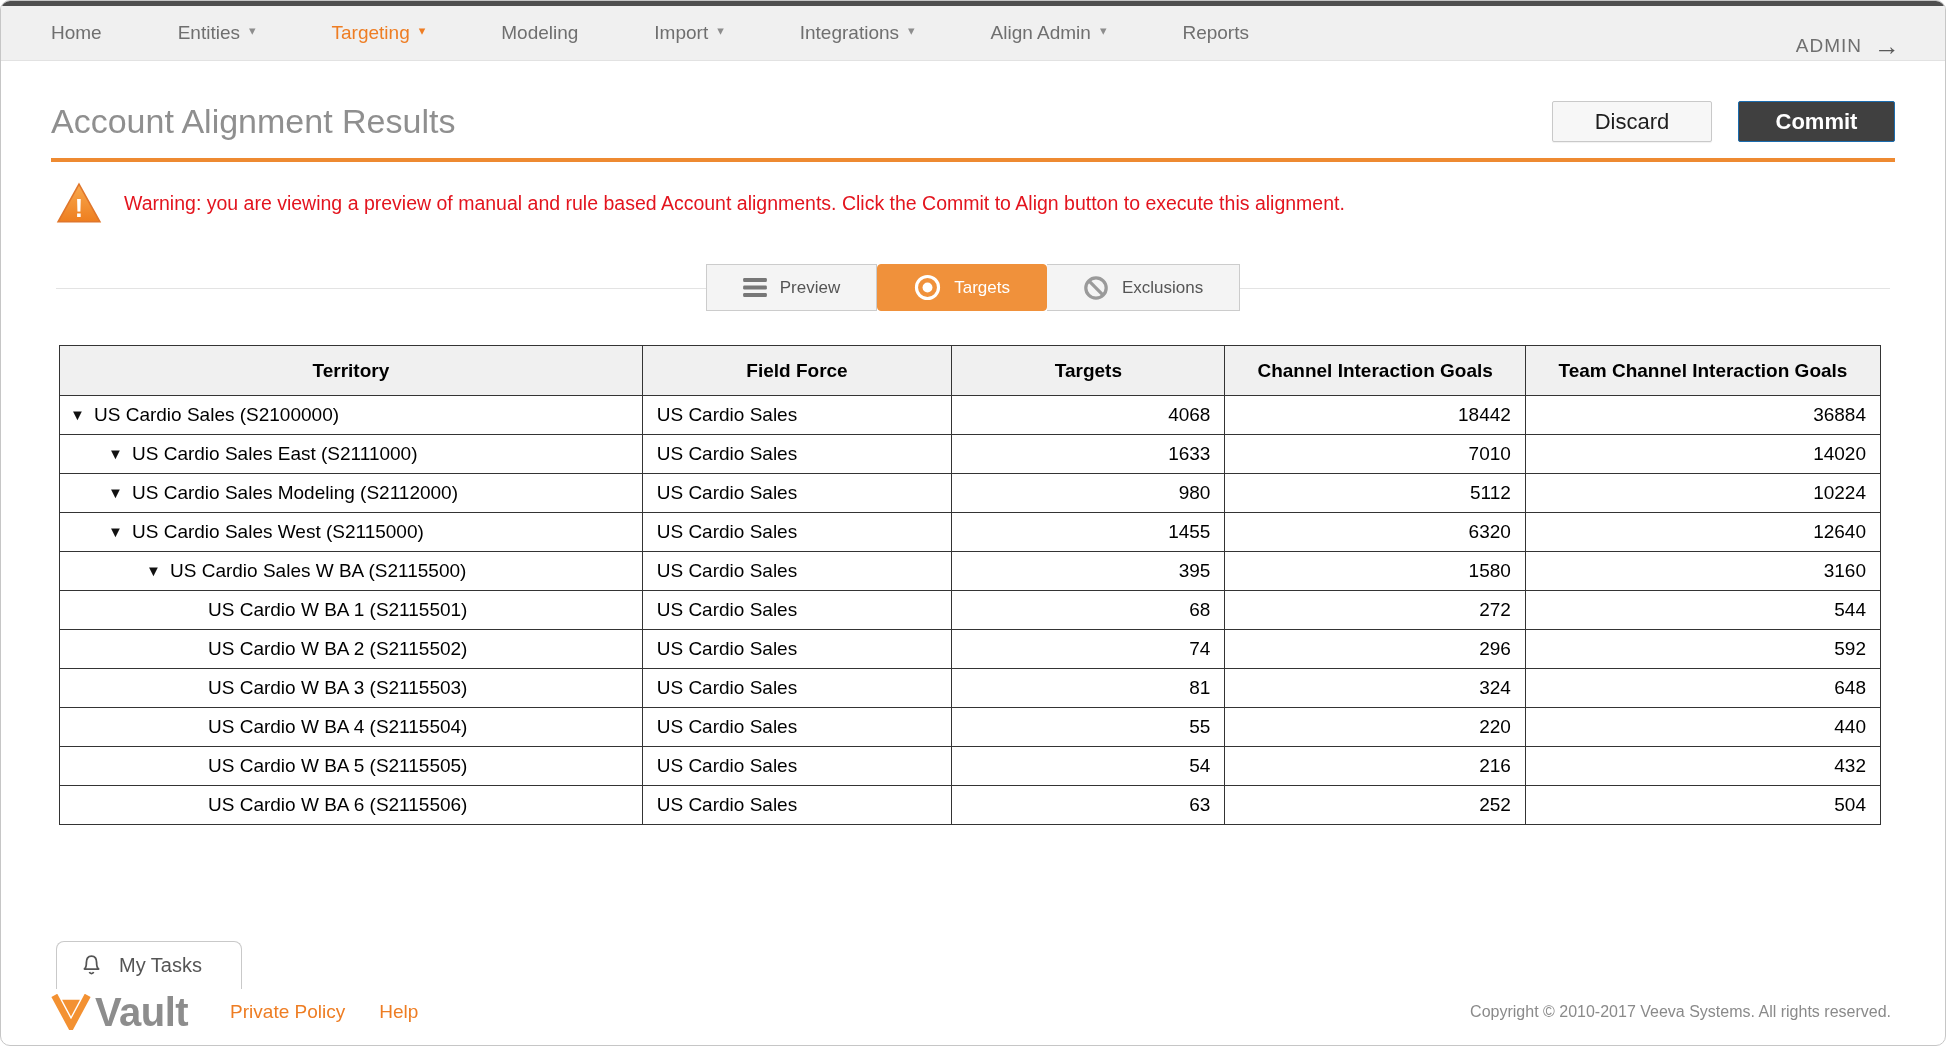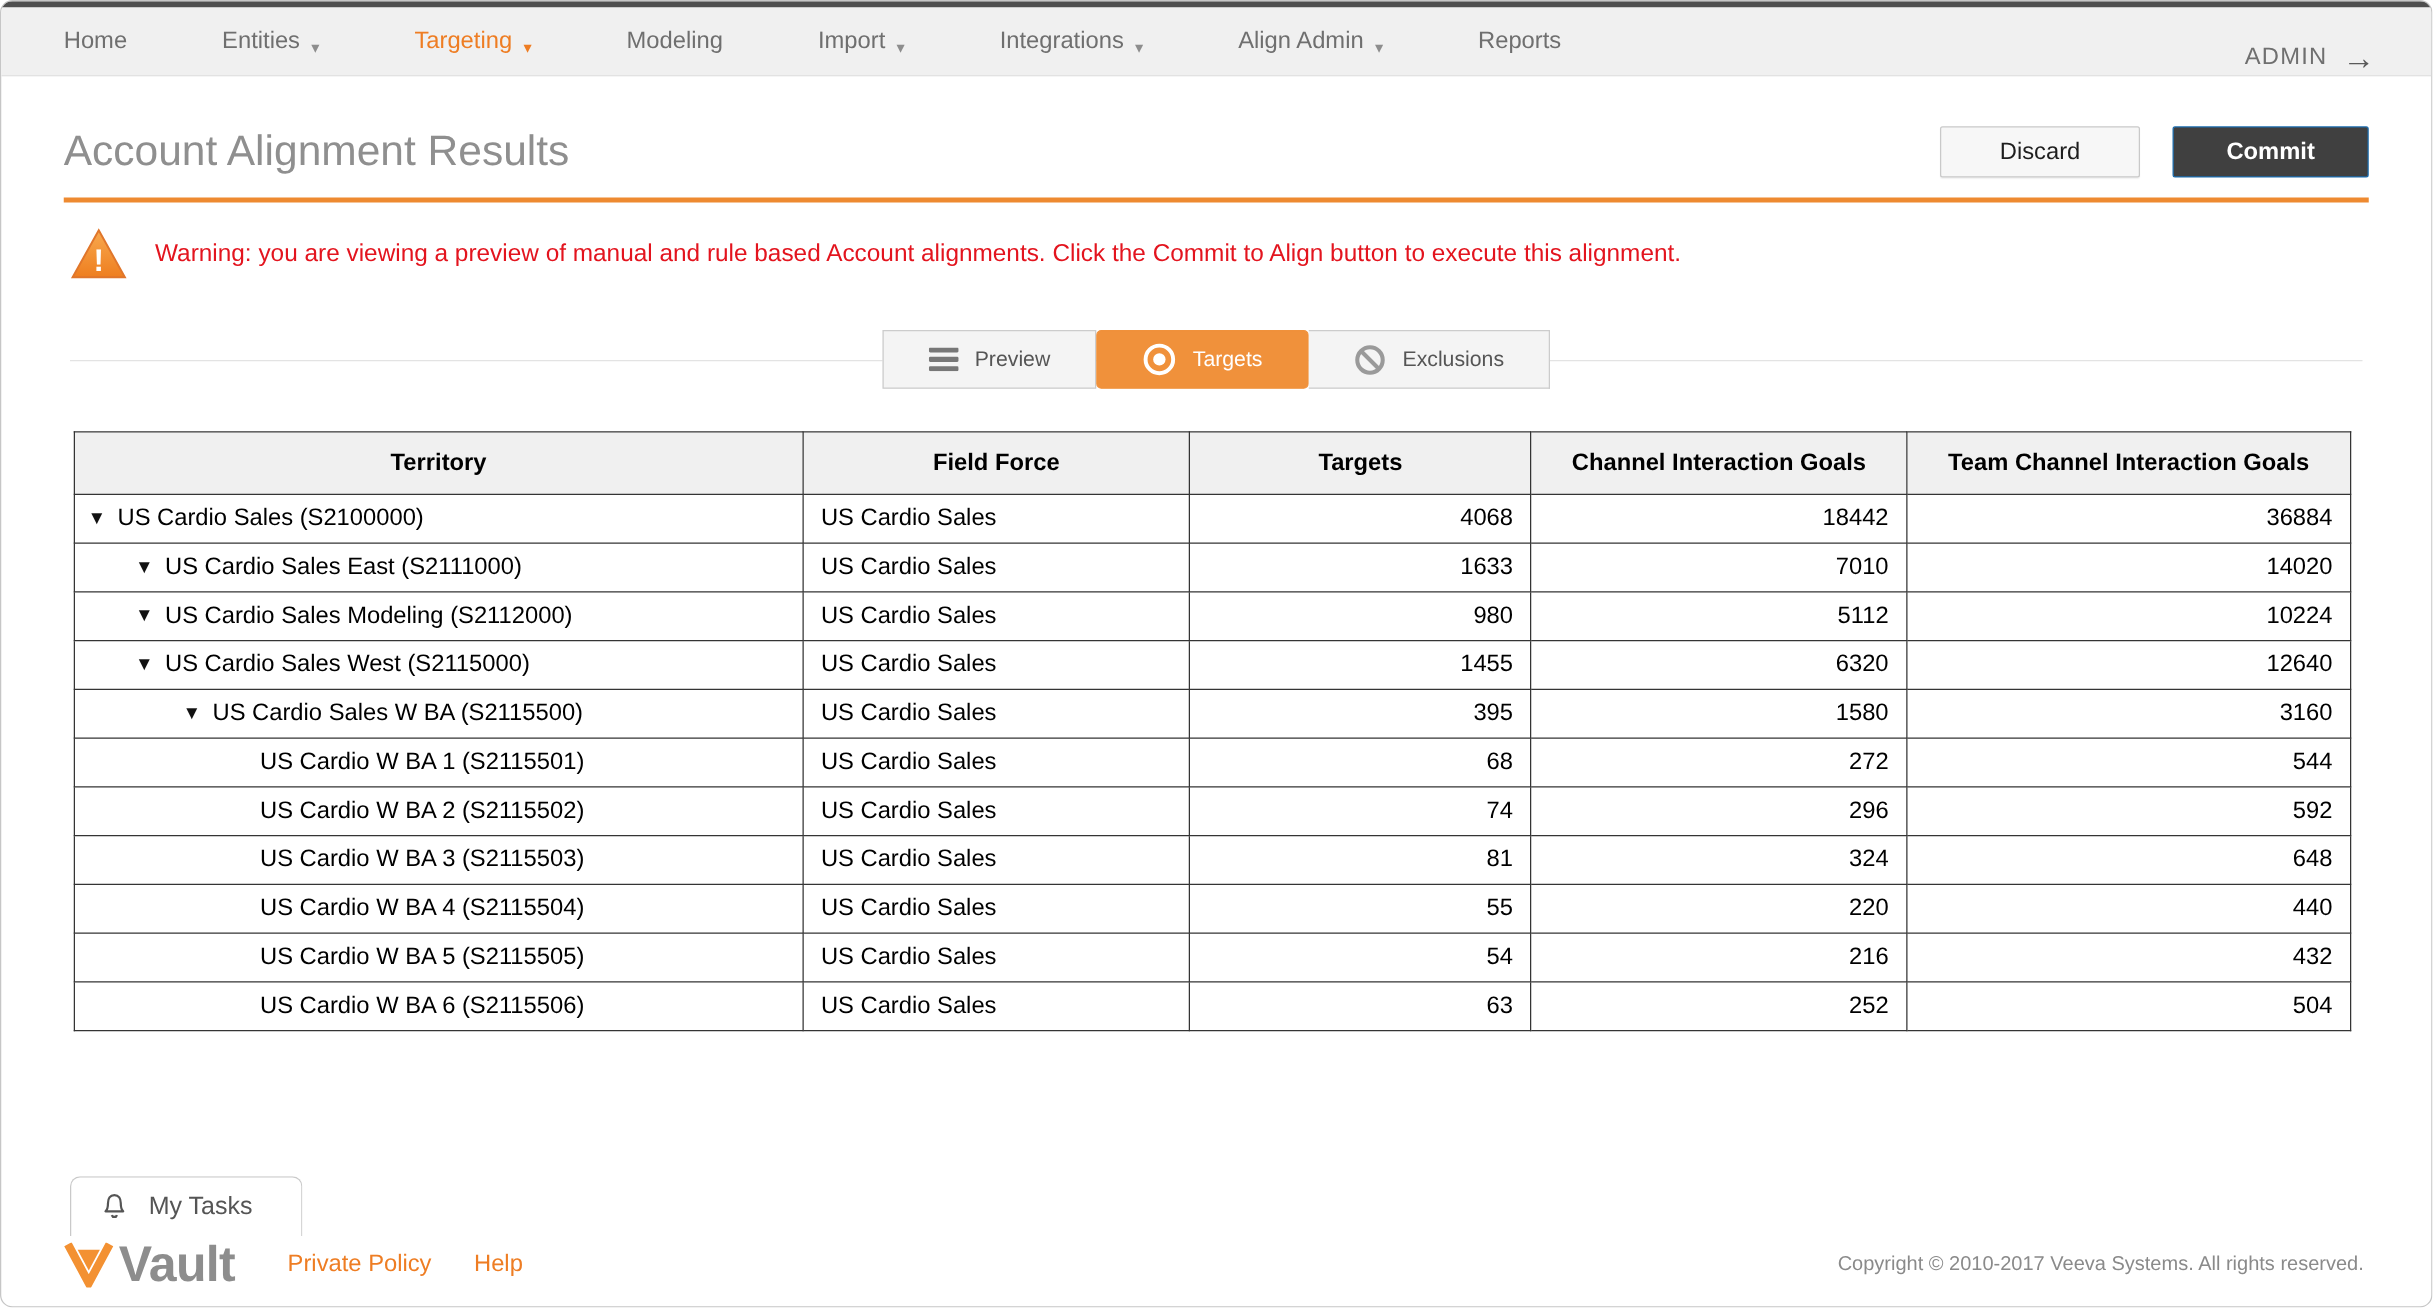--- a/index.html
+++ b/index.html
@@ -23,21 +23,21 @@
     background: #f0f0f0;
     border-bottom: 1px solid #e2e2e2;
     display: flex;
     align-items: center;
     padding: 0 44px 0 50px;
     font-size: 19px;
     color: #6f6f6f;
   }
   .nav-item {
     display: flex;
-    align-items: flex-end;
+    align-items: flex-start;
     gap: 9px;
     margin-right: 76px;
     cursor: pointer;
     white-space: nowrap;
   }
   .nav-item.active { color: #ee7d23; }
   .nav-caret { font-size: 13px; color: #8d8d8d; line-height: 1; padding-top: 2px; }
   .nav-item.active .nav-caret { color: #ee7d23; }
   .nav-admin {
     margin-left: auto;
@@ -58,21 +58,21 @@
     margin: 40px 50px 0 50px;
   }
   .page-title {
     font-size: 34px;
     color: #8f8f8f;
     font-weight: 400;
     flex: 1;
   }
   .btn {
     height: 41px;
-    font-size: 19px;
+    font-size: 22px;
     font-family: "Liberation Sans", sans-serif;
     cursor: pointer;
     border-radius: 2px;
   }
   .btn-discard {
     width: 160px;
     background: #f7f7f7;
     border: 1px solid #c9c9c9;
     color: #1e1e1e;
     box-shadow: 0 1px 1px rgba(0,0,0,0.06);

